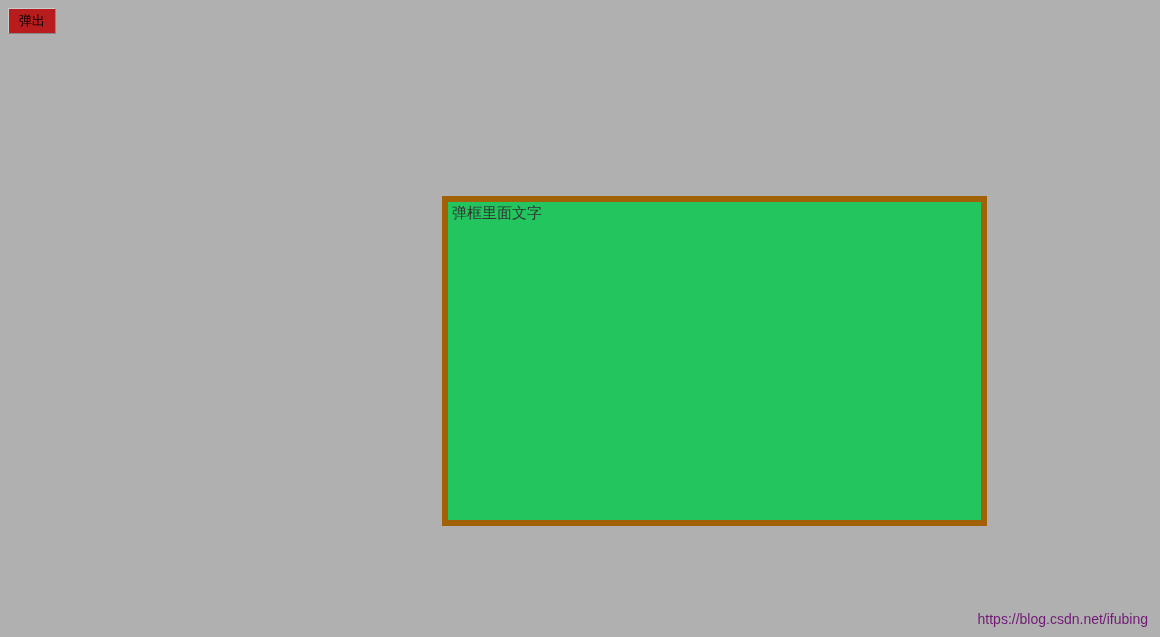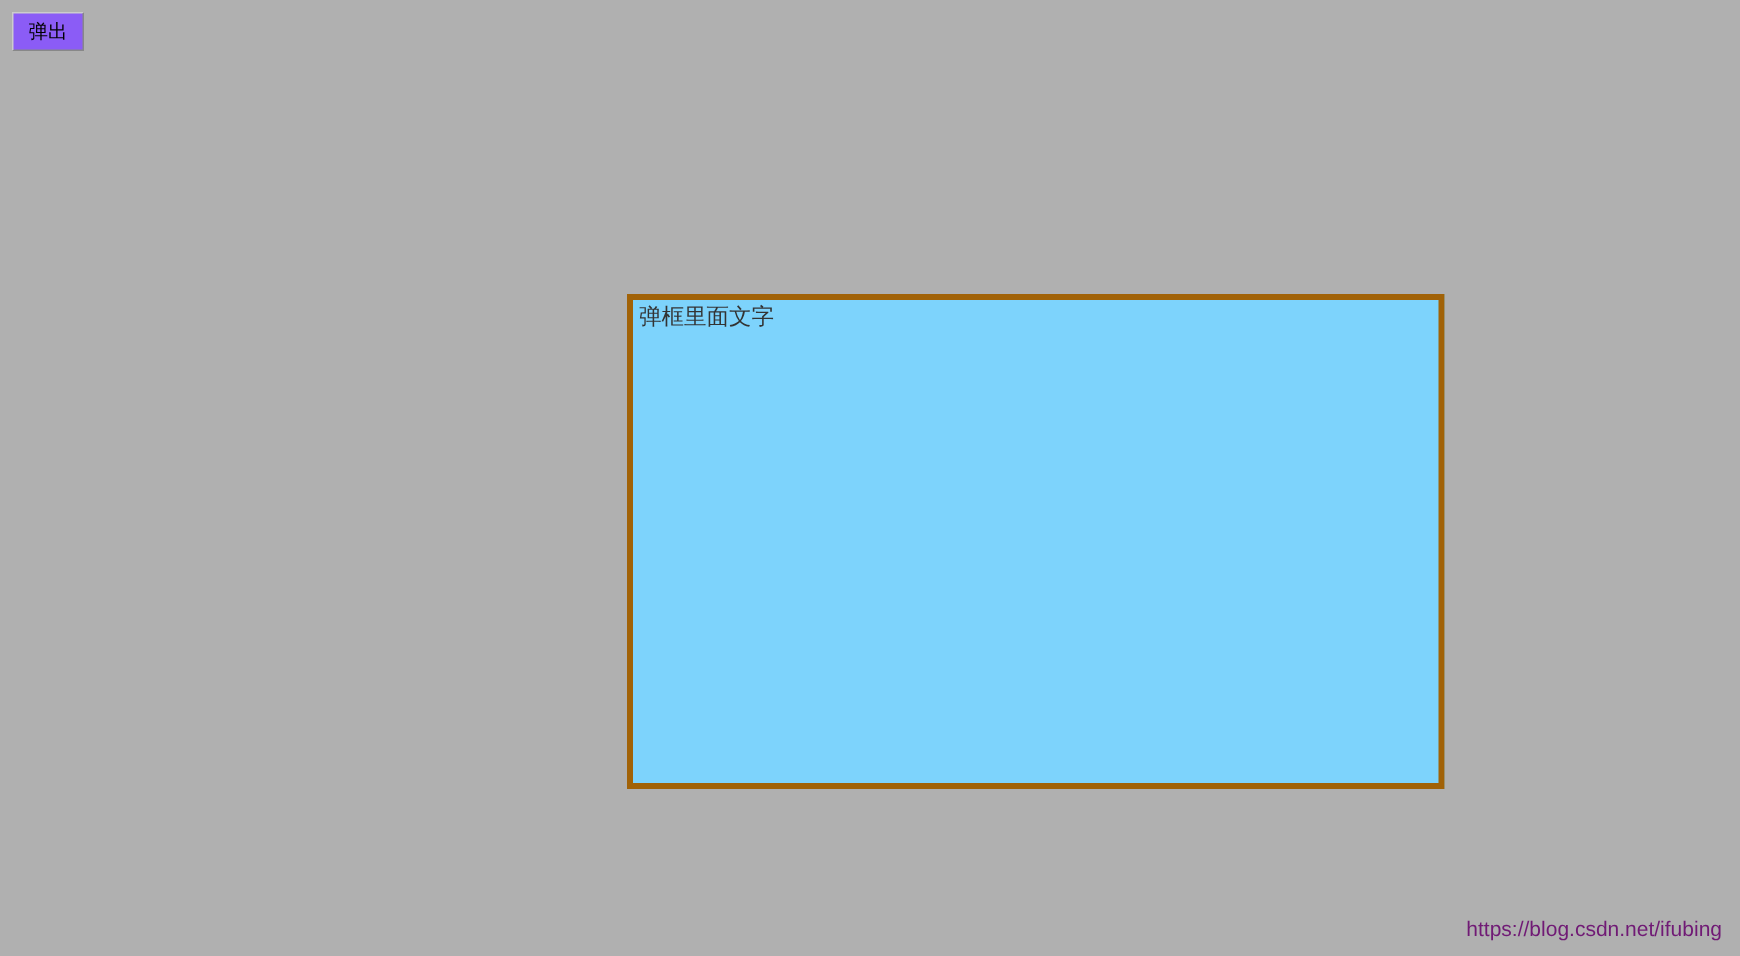--- a/index.html
+++ b/index.html
@@ -12,37 +12,37 @@
       height: 637px;
       background-color: #b0b0b0;
       position: relative;
       font-family: Arial, sans-serif;
       overflow: hidden;
     }
     .popup-button {
       position: absolute;
       top: 8px;
       left: 8px;
-      background-color: #8b5cf6;
+      background-color: #b91c1c;
       border: 1px solid #888;
       border-top-color: #ccc;
       border-left-color: #ccc;
       padding: 3px 10px;
       font-size: 13px;
       cursor: pointer;
       font-family: inherit;
     }
     .dialog {
       position: absolute;
       top: 196px;
-      left: 418px;
+      left: 442px;
       width: 545px;
       height: 330px;
-      background-color: #7dd3fc;
-      border: 4px solid #a16207;
+      background-color: #22c55e;
+      border: 6px solid #a16207;
     }
     .dialog-text {
       font-size: 15px;
       color: #333;
       padding: 2px 4px;
       text-align: left;
     }
     .watermark {
       position: absolute;
       bottom: 10px;

